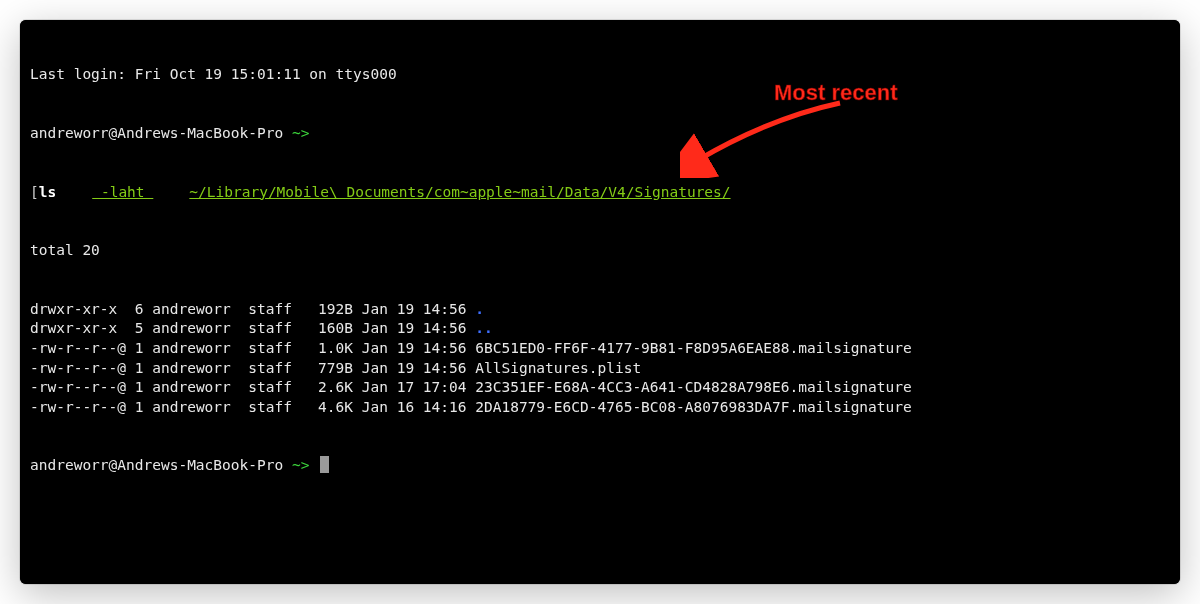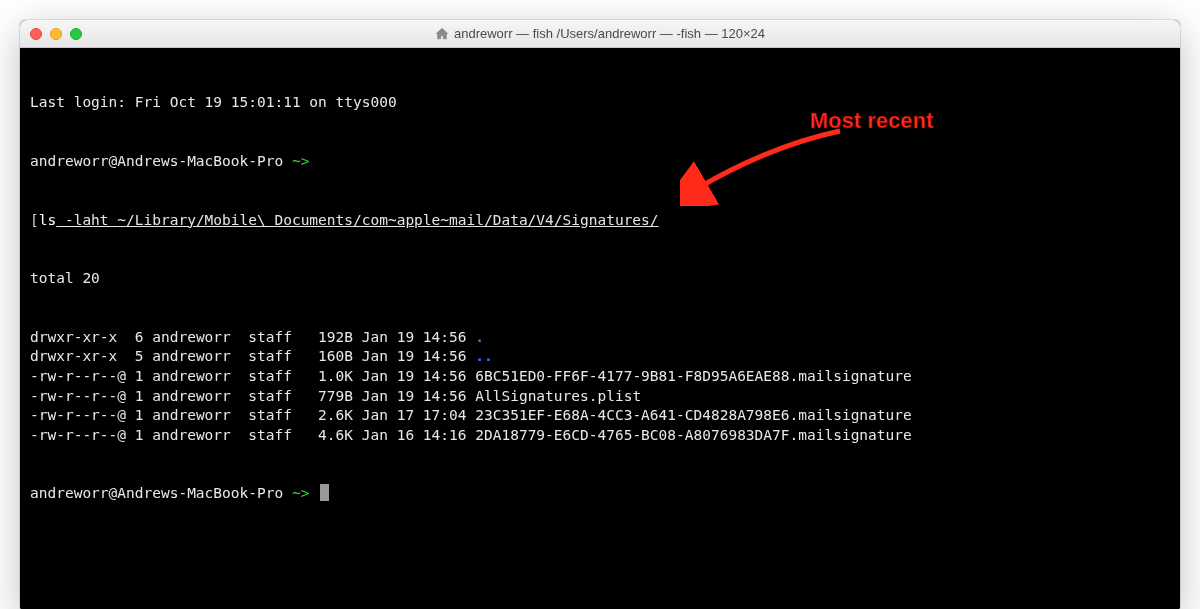--- a/index.html
+++ b/index.html
@@ -67,22 +67,22 @@
       font-family: "Menlo", "Monaco", "Consolas", monospace;
       font-size: 14.5px;
       line-height: 1.35;
       color: #e8e8e8;
       min-height: 520px;
       position: relative;
       white-space: pre;
     }
     .line { white-space: pre; }
     .green { color: #3bd33b; }
-    .cyan-under { color: #e5e5e5; text-decoration: underline; }
-    .boldwhite { color: #fff; font-weight: normal; margin-top: 20px; }
+    .cyan-under { color: #84cc16; text-decoration: underline; margin-left: 36px; }
+    .boldwhite { color: #fff; font-weight: bold; margin-top: 20px; }
     .bluebold { color: #3f6fff; font-weight: bold; }
     .cursor {
       display: inline-block;
       width: 9px;
       height: 17px;
       background: #9a9a9a;
       vertical-align: text-bottom;
       margin-left: 2px;
     }
     .bracket { color: #ccc; }
@@ -99,45 +99,30 @@
     .arrow {
       position: absolute;
       pointer-events: none;
     }
   </style>
 </head>
 <body>
 
 <div class="window">
 
-  <div class="titlebar">
-    <div class="traffic-lights">
-      <div class="light red"></div>
-      <div class="light yellow"></div>
-      <div class="light green"></div>
-    </div>
-    <div class="title-center">
-      <span class="home-icon">
-        <svg viewBox="0 0 16 16" width="14" height="14">
-          <path d="M8 1.5 L1.5 7.5 H3 V13.5 H6.5 V10 H9.5 V13.5 H13 V7.5 H14.5 Z" fill="#8a8a8a" stroke="#6a6a6a" stroke-width="0.5"></path>
-        </svg>
-      </span>
-      <span>andreworr — fish  /Users/andreworr — -fish — 120×24</span>
-    </div>
-  </div>
 
   <div class="terminal">
     <div class="line">Last login: Fri Oct 19 15:01:11 on ttys000</div>
     <div class="line"><span>andreworr@Andrews-MacBook-Pro</span> <span class="green">~</span><span class="green">&gt;</span></div>
     <div class="line"><span class="bracket">[</span><span class="boldwhite">ls</span><span class="cyan-under"> -laht </span><span class="cyan-under">~/Library/Mobile\ Documents/com~apple~mail/Data/V4/Signatures/</span></div>
     <div class="line">total 20</div>
     <div id="ls-rows"><div class="line"><span>drwxr-xr-x </span><span> 6</span><span> andreworr</span><span>  staff</span><span>   192B</span><span> Jan 19 14:56 </span><span class="bluebold">.</span></div><div class="line"><span>drwxr-xr-x </span><span> 5</span><span> andreworr</span><span>  staff</span><span>   160B</span><span> Jan 19 14:56 </span><span class="bluebold">..</span></div><div class="line"><span>-rw-r--r--@</span><span> 1</span><span> andreworr</span><span>  staff</span><span>   1.0K</span><span> Jan 19 14:56 </span><span>6BC51ED0-FF6F-4177-9B81-F8D95A6EAE88.mailsignature</span></div><div class="line"><span>-rw-r--r--@</span><span> 1</span><span> andreworr</span><span>  staff</span><span>   779B</span><span> Jan 19 14:56 </span><span>AllSignatures.plist</span></div><div class="line"><span>-rw-r--r--@</span><span> 1</span><span> andreworr</span><span>  staff</span><span>   2.6K</span><span> Jan 17 17:04 </span><span>23C351EF-E68A-4CC3-A641-CD4828A798E6.mailsignature</span></div><div class="line"><span>-rw-r--r--@</span><span> 1</span><span> andreworr</span><span>  staff</span><span>   4.6K</span><span> Jan 16 14:16 </span><span>2DA18779-E6CD-4765-BC08-A8076983DA7F.mailsignature</span></div></div>
     <div class="line"><span>andreworr@Andrews-MacBook-Pro</span> <span class="green">~</span><span class="green">&gt;</span> <span class="cursor"></span></div>
 
-    <div class="annotation" style="top:58px; left:790px;">Most recent</div>
+    <div class="annotation" style="top:58px; left:754px;">Most recent</div>
     <svg class="arrow" style="top:78px; left:660px;" width="180" height="80">
       <defs>
         <marker id="ah" markerWidth="12" markerHeight="12" refX="2" refY="5" orient="auto">
           <path d="M0,0 L0,10 L12,5 z" fill="#ff2a1a"></path>
         </marker>
       </defs>
       <path d="M160,5 Q90,20 18,62" stroke="#ff2a1a" stroke-width="5" fill="none" marker-end="url(#ah)"></path>
     </svg>
   </div>
 

